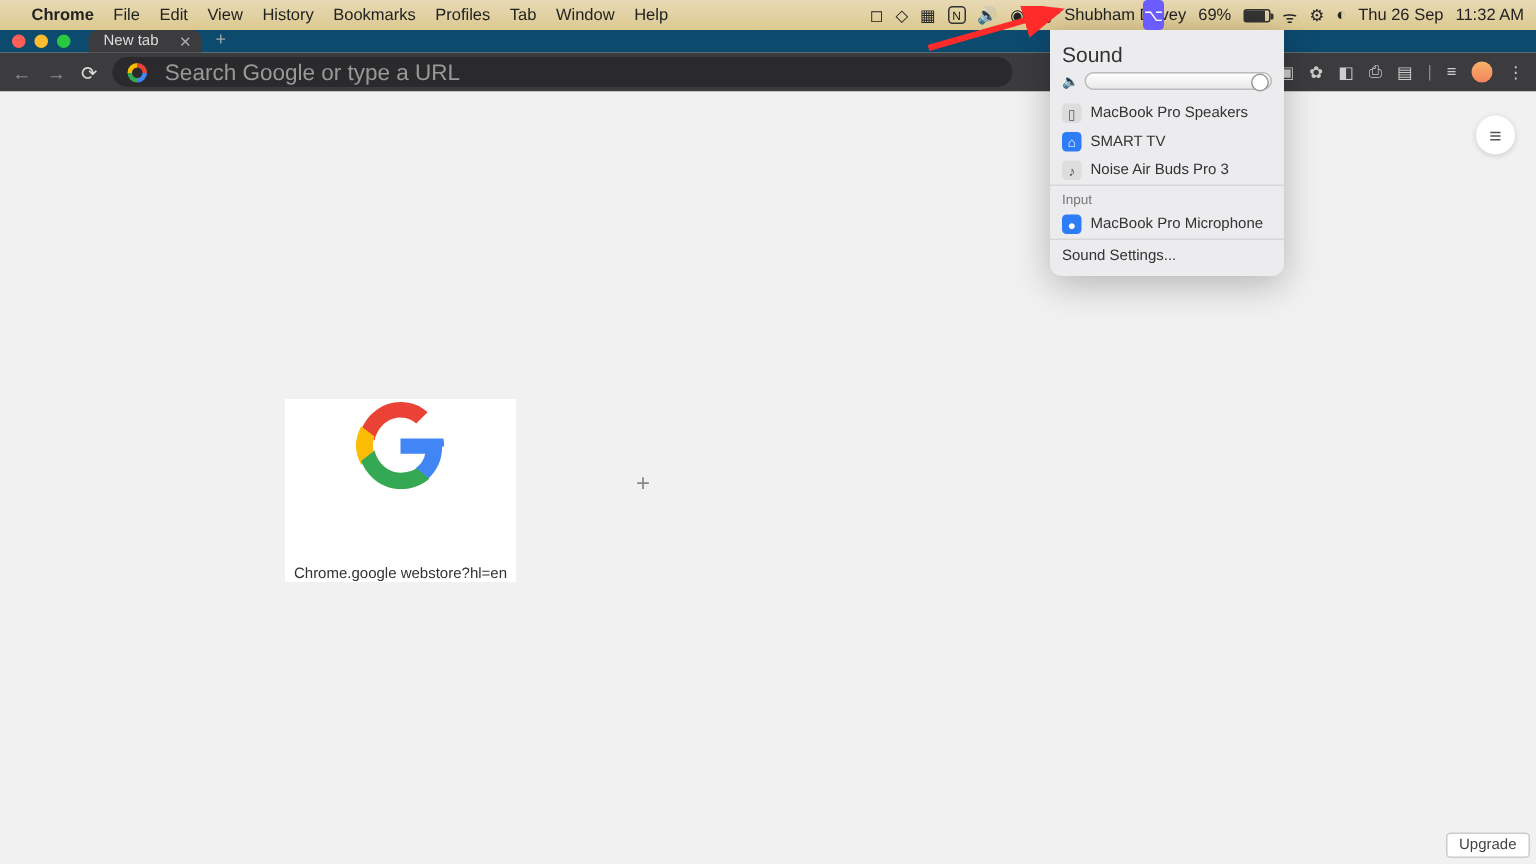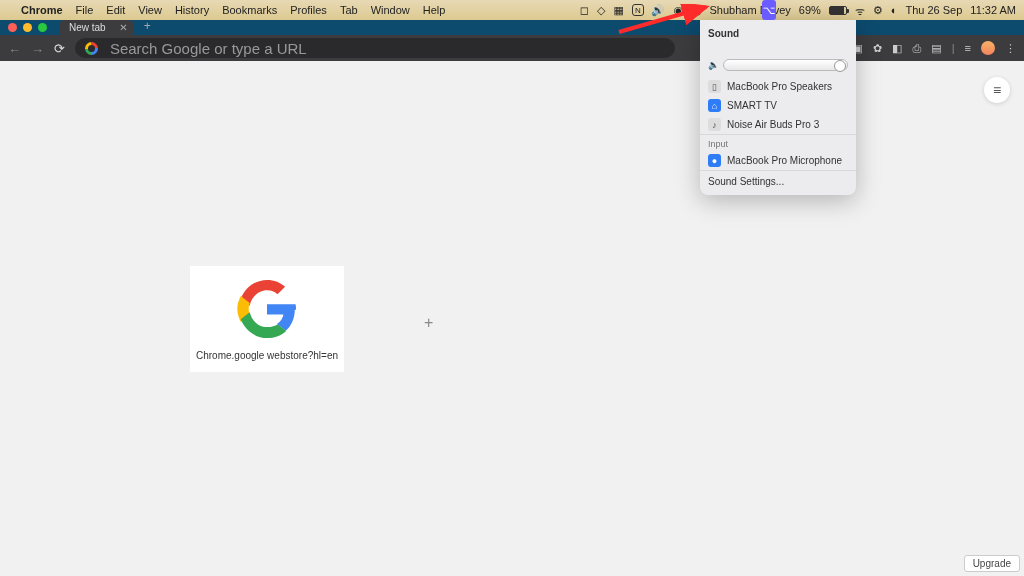--- a/index.html
+++ b/index.html
@@ -17,29 +17,29 @@
 .tab{background:#3c3c3e;color:#ddd;font-size:10px;padding:3px 28px 3px 10px;border-radius:6px 6px 0 0;display:flex;align-items:center;gap:6px;position:relative;height:15px}
 .tab .x{position:absolute;right:6px;font-size:10px;color:#aaa}
 .newtab{color:#aaa;margin-left:10px;font-size:12px;margin-bottom:2px}
 .toolbar{height:26px;background:#3c3c3e;display:flex;align-items:center;padding:0 8px;gap:10px}
 .nav-icons{display:flex;gap:10px;color:#888;font-size:13px}
 .nav-icons span.active{color:#ddd}
 .omnibox{flex:0 0 600px;height:20px;background:#2a2a2c;border-radius:10px;display:flex;align-items:center;padding:0 10px;gap:12px;color:#999;font-size:15px}
 .toolbar-right{margin-left:auto;display:flex;gap:10px;align-items:center;color:#ccc;font-size:11px}
 .avatar{width:14px;height:14px;border-radius:50%;background:linear-gradient(#f7b267,#f4845f)}
 .page{position:relative;height:515px;background:#f1f1f1}
-.shortcut{position:absolute;left:190px;top:205px;width:154px;height:106px;background:#fff;display:flex;flex-direction:column;align-items:center;justify-content:center;gap:10px}
+.shortcut{position:absolute;left:190px;top:205px;width:154px;height:122px;background:#fff;display:flex;flex-direction:column;align-items:center;justify-content:space-between;gap:10px}
 .glogo{width:62px;height:62px;position:relative}
 .glogo svg{width:100%;height:100%}
 .shortcut .lbl{font-size:10px;color:#333}
 .addshort{position:absolute;left:424px;top:253px;color:#888;font-size:16px}
 .customize{position:absolute;right:14px;top:16px;width:26px;height:26px;border-radius:50%;background:#fff;box-shadow:0 1px 4px rgba(0,0,0,.15);display:flex;align-items:center;justify-content:center;color:#555;font-size:14px}
 .upgrade{position:absolute;right:4px;bottom:4px;background:#fff;border:1px solid #ccc;border-radius:3px;padding:2px 8px;font-size:10px;color:#444}
 .sound-panel{position:absolute;top:20px;left:700px;width:156px;background:#ecebed;border-radius:0 0 8px 8px;box-shadow:0 6px 24px rgba(0,0,0,.25);font-size:10px;color:#333;padding:6px 0}
-.sound-panel .hdr{padding:2px 8px 20px;font-weight:700;font-size:10px}
+.sound-panel .hdr{padding:2px 8px 4px;font-weight:400;font-size:14px}
 .slider-row{padding:0 8px 6px;display:flex;align-items:center;gap:4px}
 .slider{flex:1;height:12px;background:linear-gradient(#fff,#e8e8e8);border:1px solid #bbb;border-radius:7px;position:relative}
 .slider::after{content:"";position:absolute;right:1px;top:0px;width:10px;height:10px;background:#fff;border:1px solid #999;border-radius:50%}
 .sect{padding:4px 8px 2px;font-size:9px;color:#777;border-top:1px solid #d8d8d8}
 .dev{padding:3px 8px;display:flex;align-items:center;gap:6px}
 .dev .dicon{width:13px;height:13px;border-radius:3px;display:flex;align-items:center;justify-content:center;font-size:9px}
 .dicon.spk{background:#ddd;color:#555}
 .dicon.tv{background:#2e7cf6;color:#fff}
 .dicon.hp{background:#ddd;color:#555}
 .dicon.mic{background:#2e7cf6;color:#fff}

